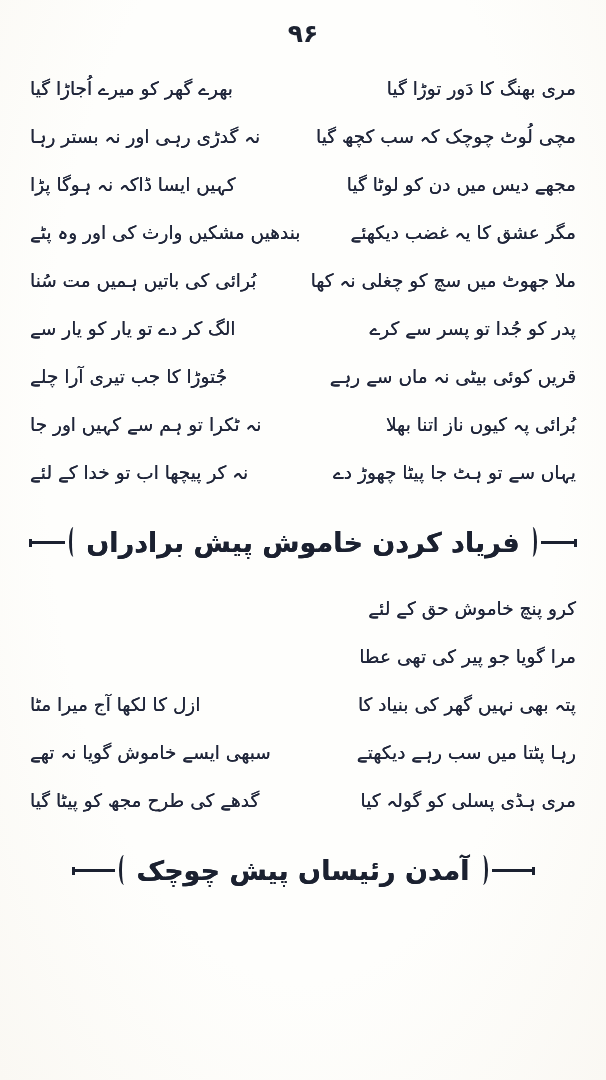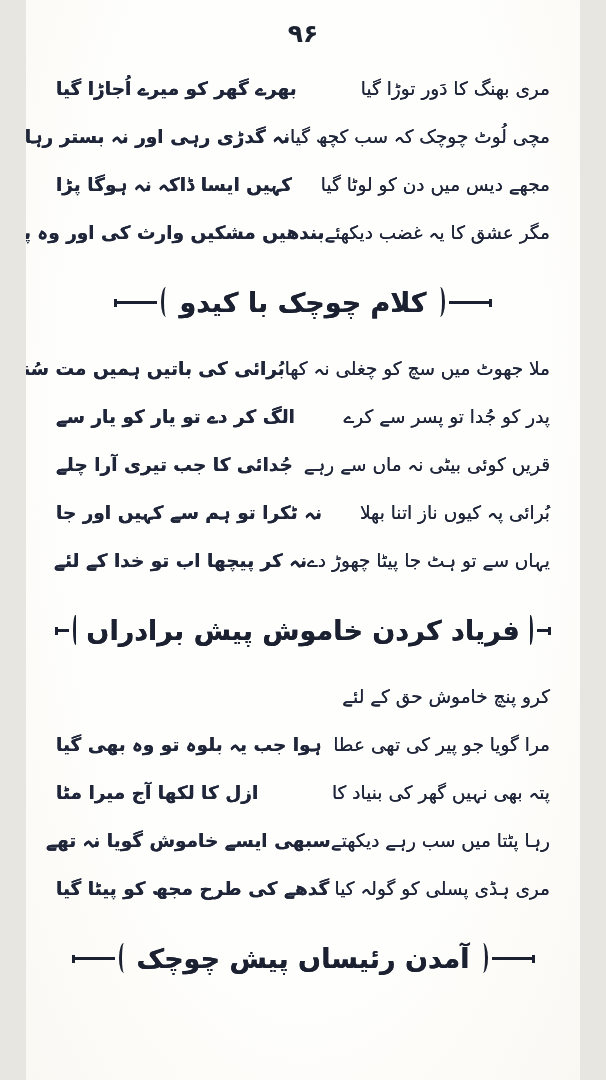--- a/index.html
+++ b/index.html
@@ -3,21 +3,21 @@
 <meta charset="utf-8">
 <style>
   html, body {
     margin: 0;
     padding: 0;
     background: #e8e6e1;
     font-family: "DejaVu Sans", sans-serif;
   }
   .page {
     position: relative;
-    width: 554px;
+    width: 606px;
     height: 1080px;
     margin: 0 auto;
     background:
       radial-gradient(ellipse at 50% 40%, #fefefc 60%, #faf8f3 100%);
     color: #222838;
     direction: rtl;
     overflow: hidden;
     box-sizing: border-box;
     padding: 14px 30px 0 30px;
   }
@@ -42,21 +42,21 @@
     height: 48px;
   }
   .hemistich {
     font-size: 18.5px;
     font-weight: 500;
     white-space: nowrap;
     color: #20263a;
     text-shadow: 0 0 .4px #20263a;
   }
   .hemistich.first { text-align: left; }
-  .hemistich.second { text-align: center; font-weight: bold; }
+  .hemistich.second { text-align: center; }
 
   
   .section-heading {
     display: flex;
     justify-content: center;
     align-items: center;
     gap: 4px;
     margin: 14px 0 10px 0;
     height: 64px;
   }
@@ -122,40 +122,33 @@
     <div class="verse-row">
       <span class="hemistich first">مجھے دیس میں دن کو لوٹا گیا</span>
       <span class="hemistich second">کہیں ایسا ڈاکہ نہ ہوگا پڑا</span>
     </div>
     <div class="verse-row">
       <span class="hemistich first">مگر عشق کا یہ غضب دیکھئے</span>
       <span class="hemistich second">بندھیں مشکیں وارث کی اور وہ پٹے</span>
     </div>
   </div>
 
-  <div class="section-heading">
-    <span class="orn-line outer-right"></span>
-    <span class="orn-hook open"></span>
-    <span class="heading-text">کلام چوچک با کیدو</span>
-    <span class="orn-hook close"></span>
-    <span class="orn-line outer-left"></span>
-  </div>
 
   <div class="stanza">
     <div class="verse-row">
       <span class="hemistich first">ملا جھوٹ میں سچ کو چغلی نہ کھا</span>
       <span class="hemistich second">بُرائی کی باتیں ہمیں مت سُنا</span>
     </div>
     <div class="verse-row">
       <span class="hemistich first">پدر کو جُدا تو پسر سے کرے</span>
       <span class="hemistich second">الگ کر دے تو یار کو یار سے</span>
     </div>
     <div class="verse-row">
       <span class="hemistich first">قریں کوئی بیٹی نہ ماں سے رہے</span>
-      <span class="hemistich second">جُدائی کا جب تیری آرا چلے</span>
+      <span class="hemistich second">جُتوڑا کا جب تیری آرا چلے</span>
     </div>
     <div class="verse-row">
       <span class="hemistich first">بُرائی پہ کیوں ناز اتنا بھلا</span>
       <span class="hemistich second">نہ ٹکرا تو ہم سے کہیں اور جا</span>
     </div>
     <div class="verse-row">
       <span class="hemistich first">یہاں سے تو ہٹ جا پیٹا چھوڑ دے</span>
       <span class="hemistich second">نہ کر پیچھا اب تو خدا کے لئے</span>
     </div>
   </div>
@@ -167,21 +160,20 @@
     <span class="orn-hook close"></span>
     <span class="orn-line outer-left"></span>
   </div>
 
   <div class="stanza">
     <div class="verse-row">
       <span class="hemistich first">کرو پنچ خاموش حق کے لئے</span>
     </div>
     <div class="verse-row">
       <span class="hemistich first">مرا گویا جو پیر کی تھی عطا</span>
-      <span class="hemistich second">ہوا جب یہ بلوہ تو وہ بھی گیا</span>
     </div>
     <div class="verse-row">
       <span class="hemistich first">پتہ بھی نہیں گھر کی بنیاد کا</span>
       <span class="hemistich second">ازل کا لکھا آج میرا مٹا</span>
     </div>
     <div class="verse-row">
       <span class="hemistich first">رہا پٹتا میں سب رہے دیکھتے</span>
       <span class="hemistich second">سبھی ایسے خاموش گویا نہ تھے</span>
     </div>
     <div class="verse-row">

